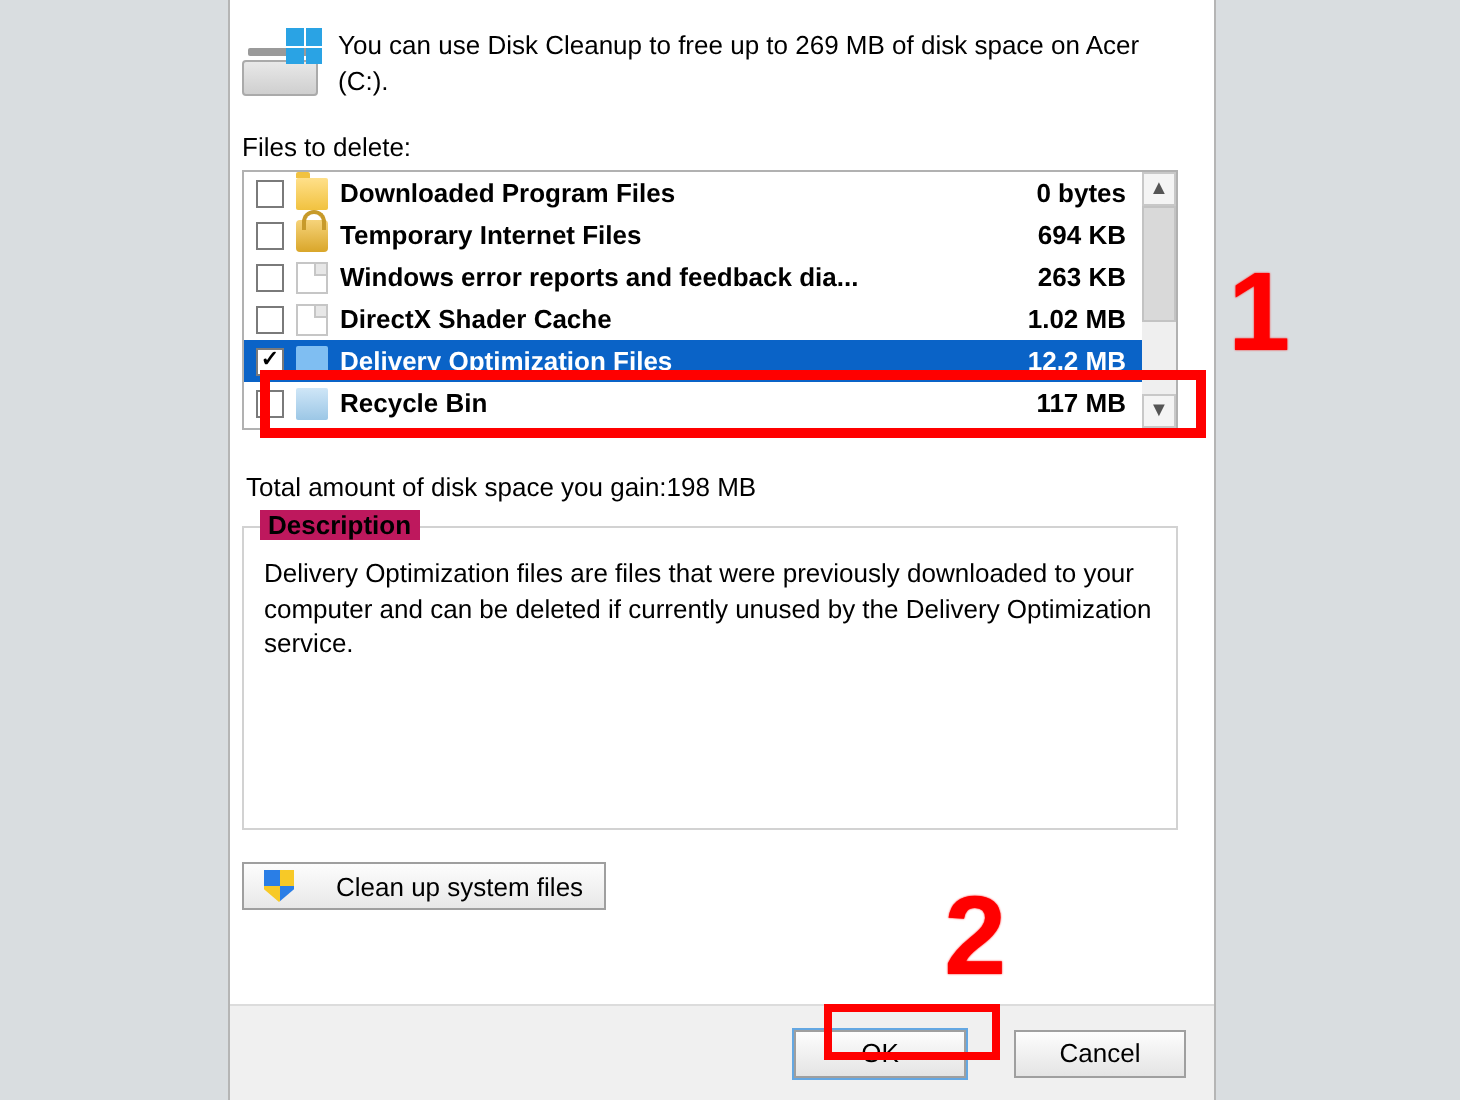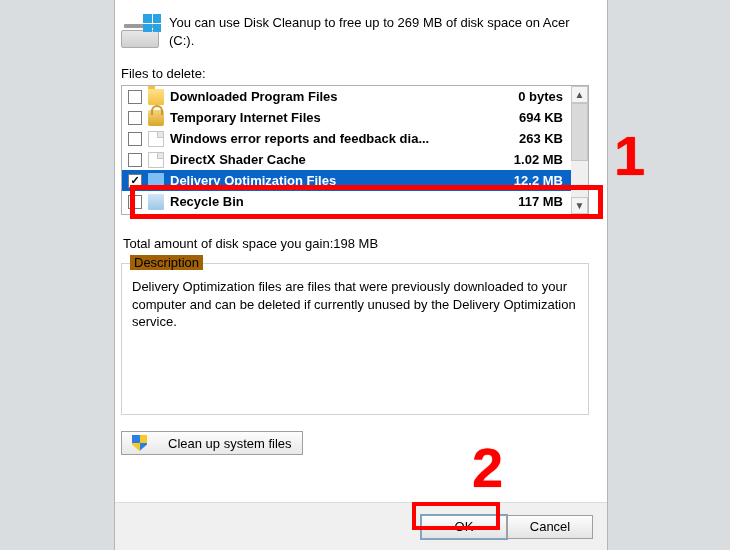--- a/index.html
+++ b/index.html
@@ -126,22 +126,23 @@
   .groupbox {
     border: 1px solid #d2d2d2;
     position: relative;
     padding: 14px 10px 12px 10px;
     margin-top: 6px;
     height: 152px;
   }
   .groupbox .legend {
     position: absolute;
     top: -9px; left: 8px;
-    background: #a16207;
+    background: #be185d;
     padding: 0 4px;
+    font-weight: bold;
   }
   .desc-text { line-height: 1.35; }
   .clean-btn {
     display: inline-flex;
     align-items: center;
     gap: 21px;
     height: 24px;
     padding: 0 10px;
     border: 1px solid #9f9f9f;
     background: linear-gradient(#fdfdfd,#e8e8e8);
@@ -160,21 +161,21 @@
   .shield { clip-path: polygon(50% 100%, 0 60%, 0 0, 100% 0, 100% 60%); }
   .btnbar {
     position: absolute;
     left: 0; right: 0; bottom: 0;
     height: 48px;
     border-top: 1px solid #dcdcdc;
     background: #f0f0f0;
     display: flex;
     justify-content: flex-end;
     align-items: center;
-    gap: 0;
+    gap: 24px;
     padding-right: 14px;
   }
   .winbtn {
     width: 86px; height: 24px;
     border: 1px solid #9f9f9f;
     background: linear-gradient(#fdfdfd,#e4e4e4);
     cursor: pointer;
     display: inline-flex; align-items: center; justify-content: center;
   }
   .winbtn.primary { outline: 1px solid #64a7e2; }

